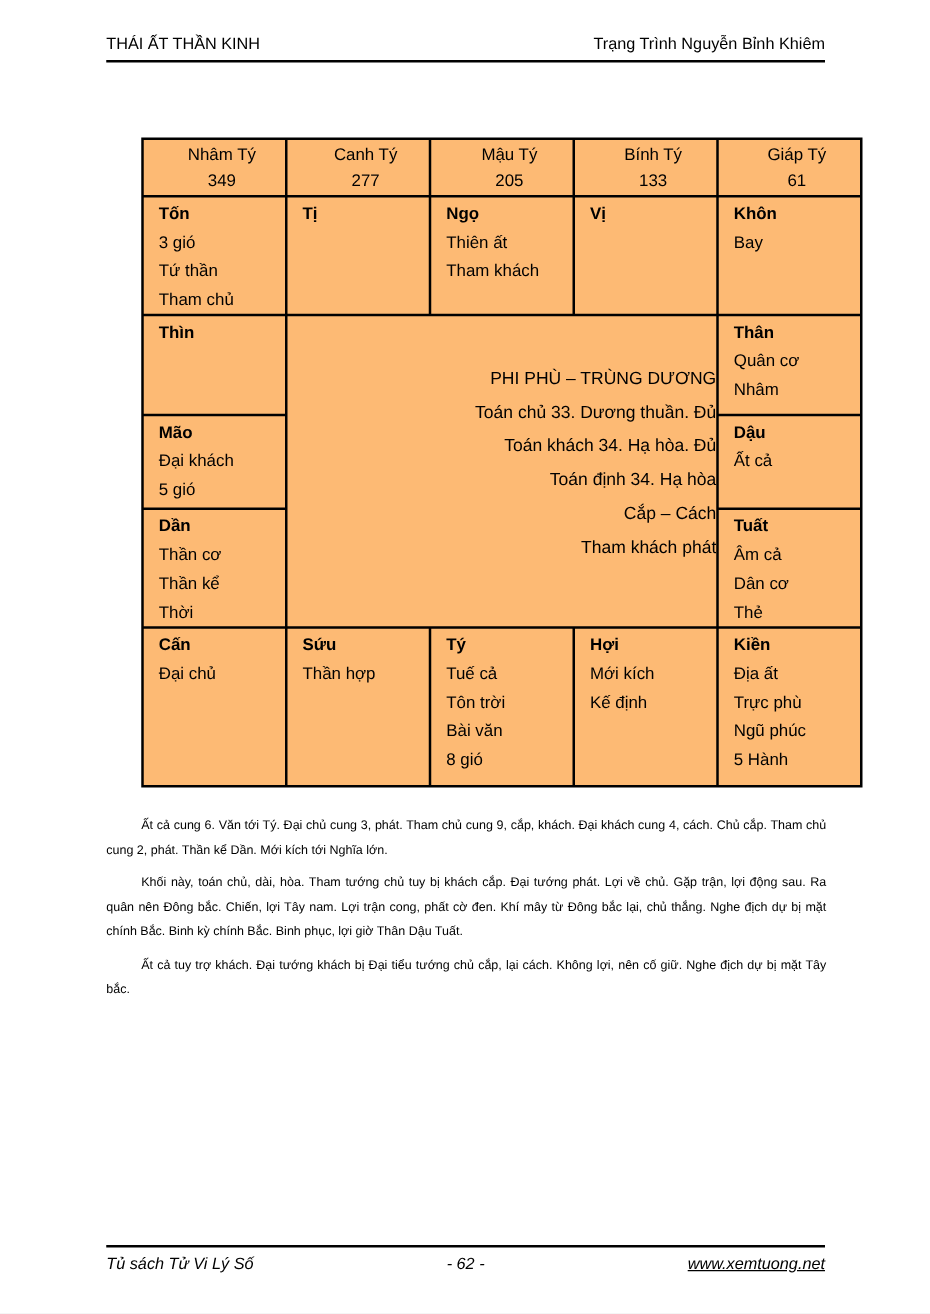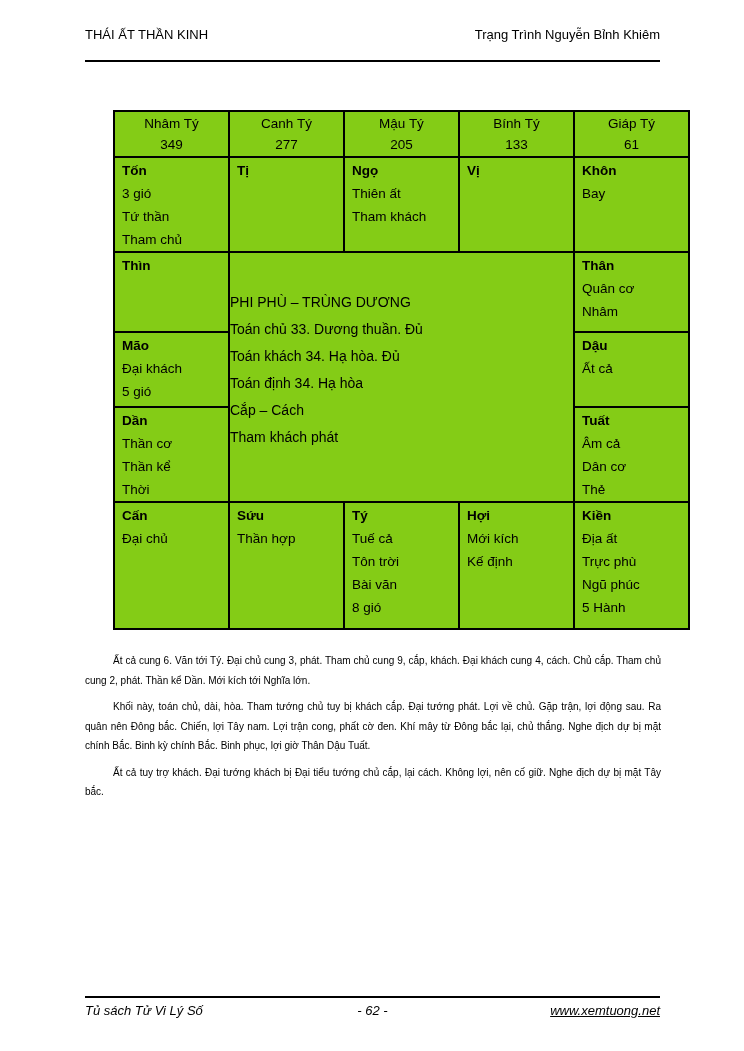--- a/index.html
+++ b/index.html
@@ -15,51 +15,51 @@
     overflow: hidden;
   }
   
   .pg-header {
     position: absolute;
     left: 85px; top: 27px;
     width: 575px;
     display: flex;
     justify-content: space-between;
     font-size: 13px;
-    padding-bottom: 18px;
+    padding-bottom: 6px;
     border-bottom: 2.5px solid #000;
   }
   
   .chart {
     position: absolute;
     left: 113px; top: 110px;
     width: 577px; height: 520px;
     background: #000;
     display: grid;
     grid-template-columns: repeat(5, 1fr);
     grid-template-rows: 44px 93px 78px 73px 93px 1fr;
     gap: 2px;
     padding: 2px;
   }
-  .chart > div { background: #84cc16; overflow: hidden; }
+  .chart > div { background: #fdba74; overflow: hidden; padding-left: 12px; }
   .hcell {
     text-align: center;
     font-size: 13.5px;
     line-height: 21px;
     padding-top: 1px;
   }
   .cell {
     font-size: 13.5px;
     line-height: 23px;
     padding: 1px 7px 0 7px;
   }
   .lbl { font-weight: bold; }
   .center-cell {
     grid-area: 3 / 2 / 6 / 5;
-    text-align: left;
+    text-align: right;
     font-size: 14px;
     line-height: 27px;
     padding-top: 36px;
   }
   
   .body-text {
     position: absolute;
     left: 85px; top: 651px;
     width: 576px;
     font-size: 10px;

